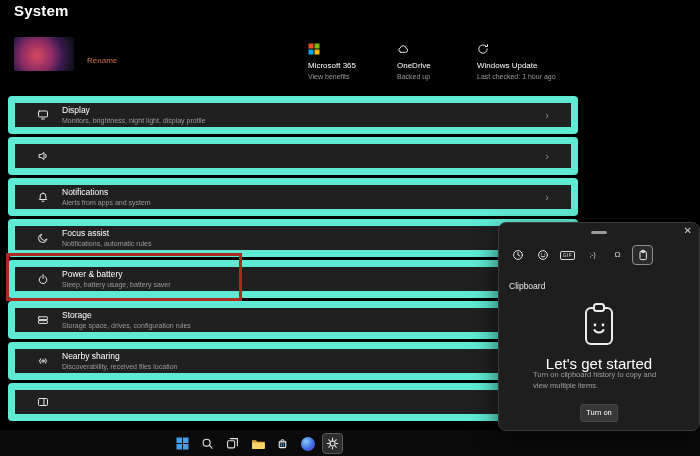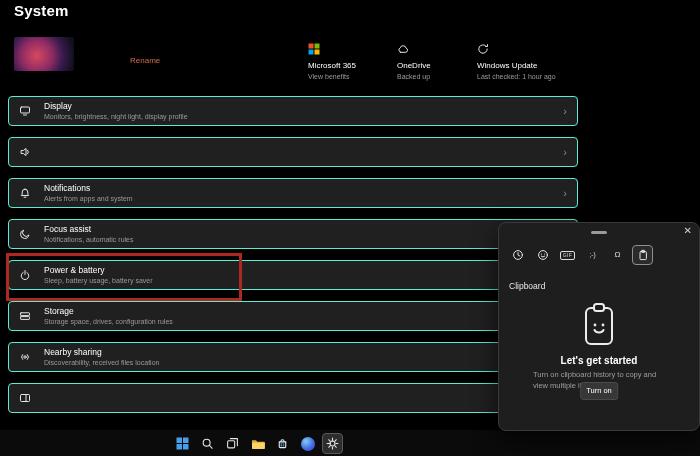--- a/index.html
+++ b/index.html
@@ -10,32 +10,32 @@
     -webkit-font-smoothing:antialiased;
   }
   
   .oicon *{stroke:#e6e6e6;fill:none;stroke-width:1;stroke-linecap:round;stroke-linejoin:round;}
   .oicon .fl{fill:#e6e6e6;stroke:none;}
 
   .page-title{position:absolute;left:14px;top:2px;font-size:15px;font-weight:600;letter-spacing:.2px;text-align:center;}
 
   .thumb{position:absolute;left:14px;top:37px;width:60px;height:34px;border-radius:2px;
     background:radial-gradient(circle at 38% 55%, #d8485f 0%, #8c2b64 38%, #3a1b4f 62%, #10101c 90%);}
-  .rename{position:absolute;left:87px;top:56px;font-size:8px;color:#cf6d41;margin-left:43px;}
+  .rename{position:absolute;left:87px;top:56px;font-size:8px;color:#cf6d41;}
 
   .status{position:absolute;top:42px;display:flex;gap:7px;align-items:flex-start;flex-direction:column;}
   .s1{left:308px;} .s2{left:397px;} .s3{left:477px;}
   .sicon{width:13px;flex:none;padding-top:1px;display:flex;}
   .scol{display:flex;flex-direction:column;line-height:1;}
   .stitle{font-size:8px;color:#fff;}
   .ssub{font-size:7px;color:#9a9a9a;margin-top:2.5px;}
 
-  .row{position:absolute;left:8px;width:570px;height:30px;background:#202020;
-    border:1px solid #5eead4;border-radius:4px;display:flex;align-items:center;
-    padding:0 10px;box-sizing:border-box;z-index:1;}
+  .row{position:absolute;left:8px;width:570px;height:38px;background:#202020;
+    border:7px solid #5eead4;border-radius:4px;display:flex;align-items:center;
+    padding:0 22px;box-sizing:border-box;z-index:1;}
   .ricon{width:14px;margin-right:11px;display:flex;flex:none;}
   .rtext{display:flex;flex-direction:column;line-height:1;}
   .rtitle{font-size:8.5px;color:#ffffff;}
   .rsub{font-size:7px;color:#9a9a9a;margin-top:2px;}
   .chev{margin-left:auto;color:#8a8a8a;font-size:11px;line-height:1;}
 
   .annot{position:absolute;left:6px;top:253px;width:230px;height:42px;
     border:3px solid #ad291f;z-index:4;pointer-events:none;}
 
   .panel{position:absolute;left:498px;top:222px;width:202px;height:209px;
@@ -46,24 +46,24 @@
   .pclose{position:absolute;top:2px;right:7px;font-size:10px;color:#d0d0d0;cursor:default;}
   .ptabs{position:absolute;top:22px;left:8px;display:flex;gap:4px;}
   .ptab{width:21px;height:20px;border-radius:4px;display:flex;align-items:center;
     justify-content:center;box-sizing:border-box;color:#ddd;}
   .ptab.sel{border:1px solid #8f8f8f;background:#2b2b2b;}
   .gif{font-size:5px;letter-spacing:.4px;border:1px solid #ddd;border-radius:2px;padding:1px 1.5px;line-height:1;}
   .kao{font-size:6.5px;line-height:1;}
   .omg{font-size:8px;line-height:1;}
   .plabel{position:absolute;top:58px;left:10px;font-size:8.5px;color:#e8e8e8;}
   .pillus{position:absolute;top:78px;left:50%;transform:translateX(-50%);}
-  .phead{position:absolute;top:132px;left:0;right:0;text-align:center;font-size:10px;font-weight:700;color:#fff;}
+  .phead{position:absolute;top:132px;left:0;right:0;text-align:center;font-size:15px;font-weight:400;color:#fff;}
   .pdesc{position:absolute;top:146px;left:50%;transform:translateX(-50%);width:132px;
     font-size:7.5px;line-height:1.5;color:#9f9f9f;}
-  .pbtn{position:absolute;top:159px;left:50%;transform:translateX(-50%);
+  .pbtn{position:absolute;top:181px;left:50%;transform:translateX(-50%);
     background:#373737;border:1px solid #4a4a4a;border-radius:3px;color:#fff;
     font-size:7.5px;padding:4px 5px;line-height:1;font-family:inherit;}
 
   .taskbar{position:absolute;left:0;right:0;bottom:0;height:26px;background:#0b0b0b;z-index:3;}
   .tbicons{position:absolute;left:172px;bottom:2px;display:flex;gap:4px;}
   .tb{width:21px;height:21px;border-radius:4px;display:flex;align-items:center;justify-content:center;box-sizing:border-box;}
   .tb.active{background:#2d2d2d;border:1px solid #5a5a5a;}
   .edgeball{width:14px;height:14px;border-radius:50%;
     background:radial-gradient(circle at 35% 32%, #86c9f7 0%, #3f6fe0 55%, #5b2fd0 95%);}
 </style>

